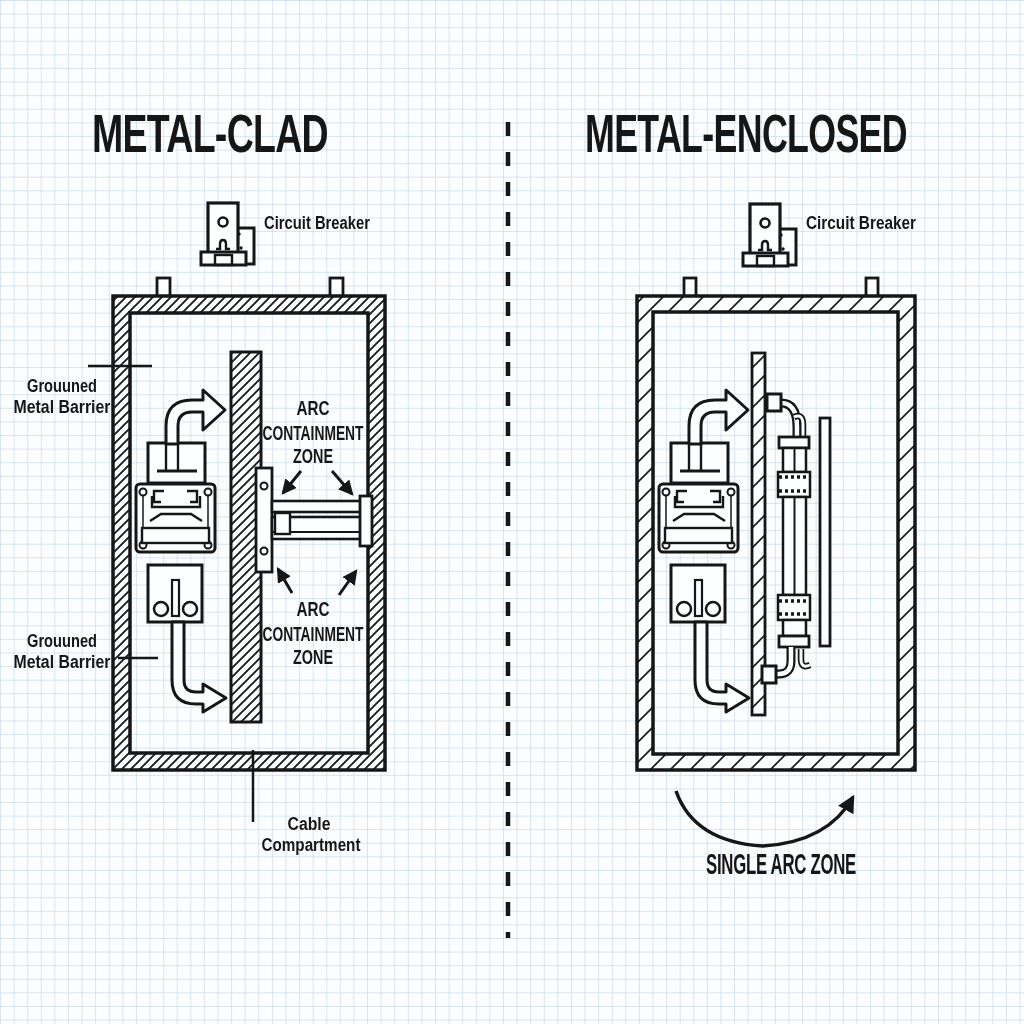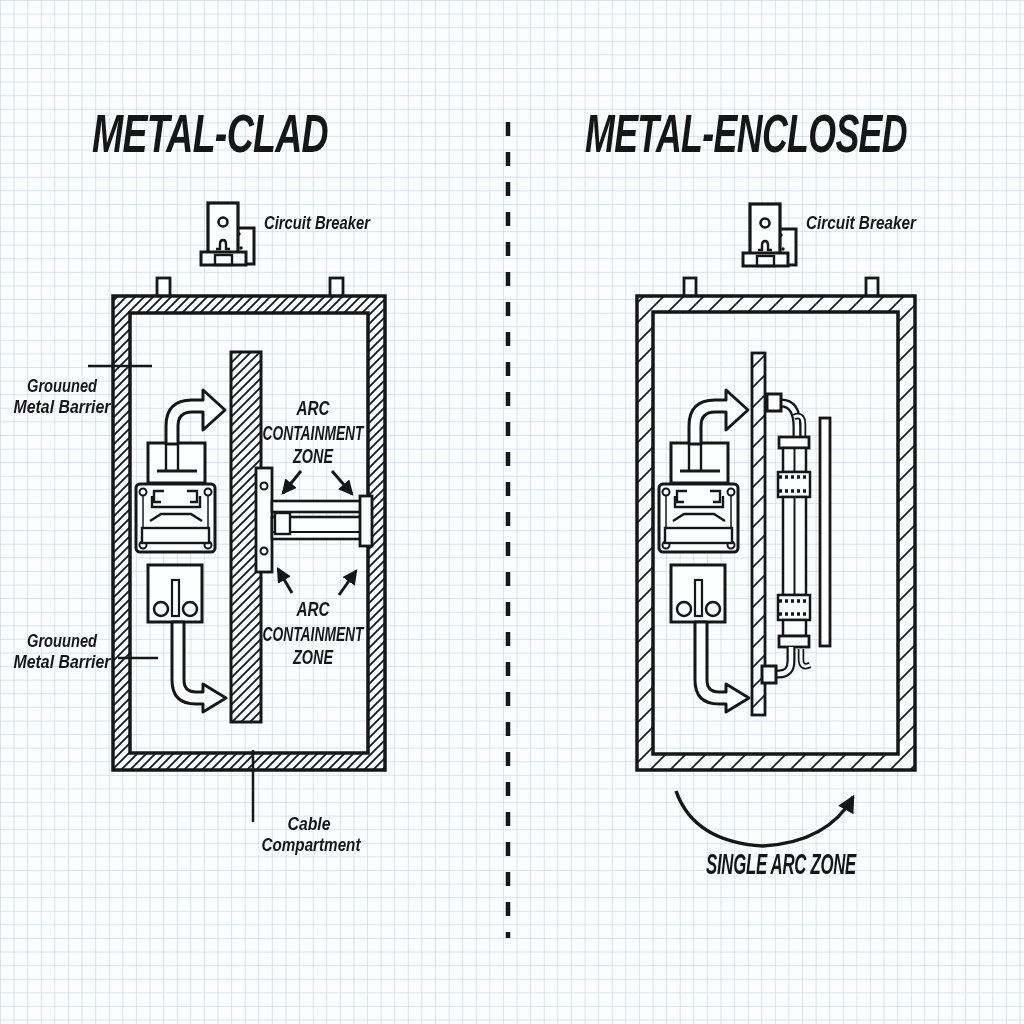--- a/index.html
+++ b/index.html
@@ -7,21 +7,20 @@
     width:1024px;height:1024px;overflow:hidden;
     font-family:"Liberation Sans", sans-serif;
   }
   .stage{
     position:relative;width:1024px;height:1024px;
     background-color:#fbfdfe;
     background-image:
       linear-gradient(to right, rgba(186,209,226,.55) 1px, transparent 1px),
       linear-gradient(to bottom, rgba(186,209,226,.55) 1px, transparent 1px);
     background-size:13.6px 13.6px;
-    font-style:italic;
   }
   svg{position:absolute;left:0;top:0;}
   text{
     font-family:"Liberation Sans", sans-serif;
     font-weight:bold;
     fill:#161616;
     font-stretch:condensed;
   }
   .title{font-size:54px;letter-spacing:-1px;}
   .lbl{font-size:17.5px;}

